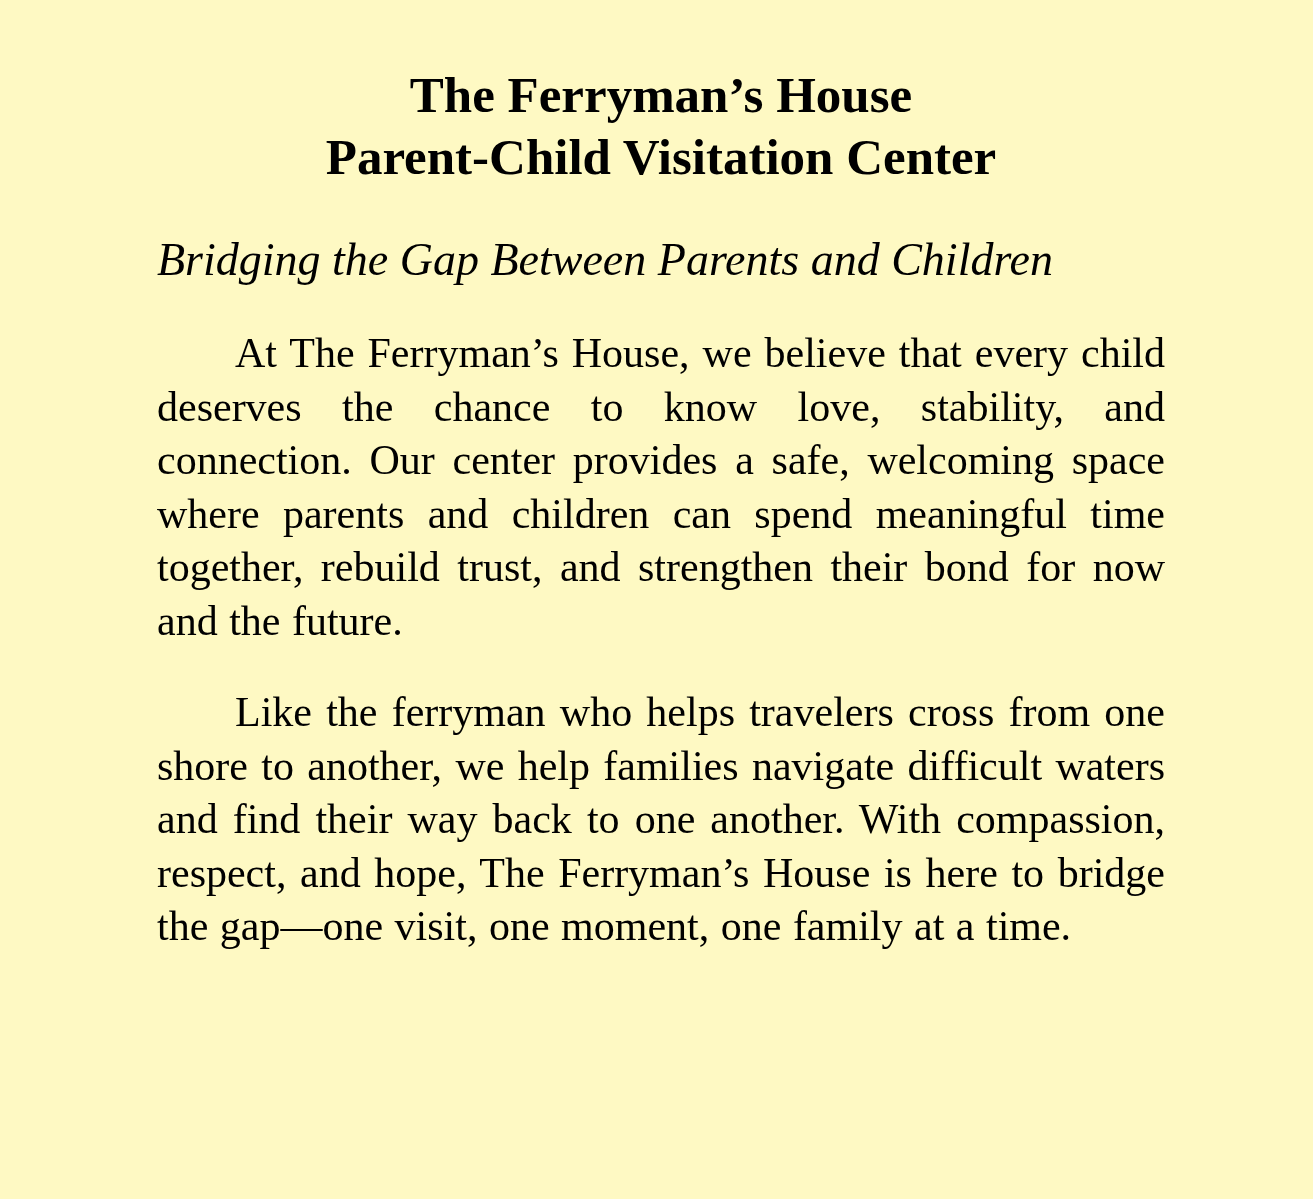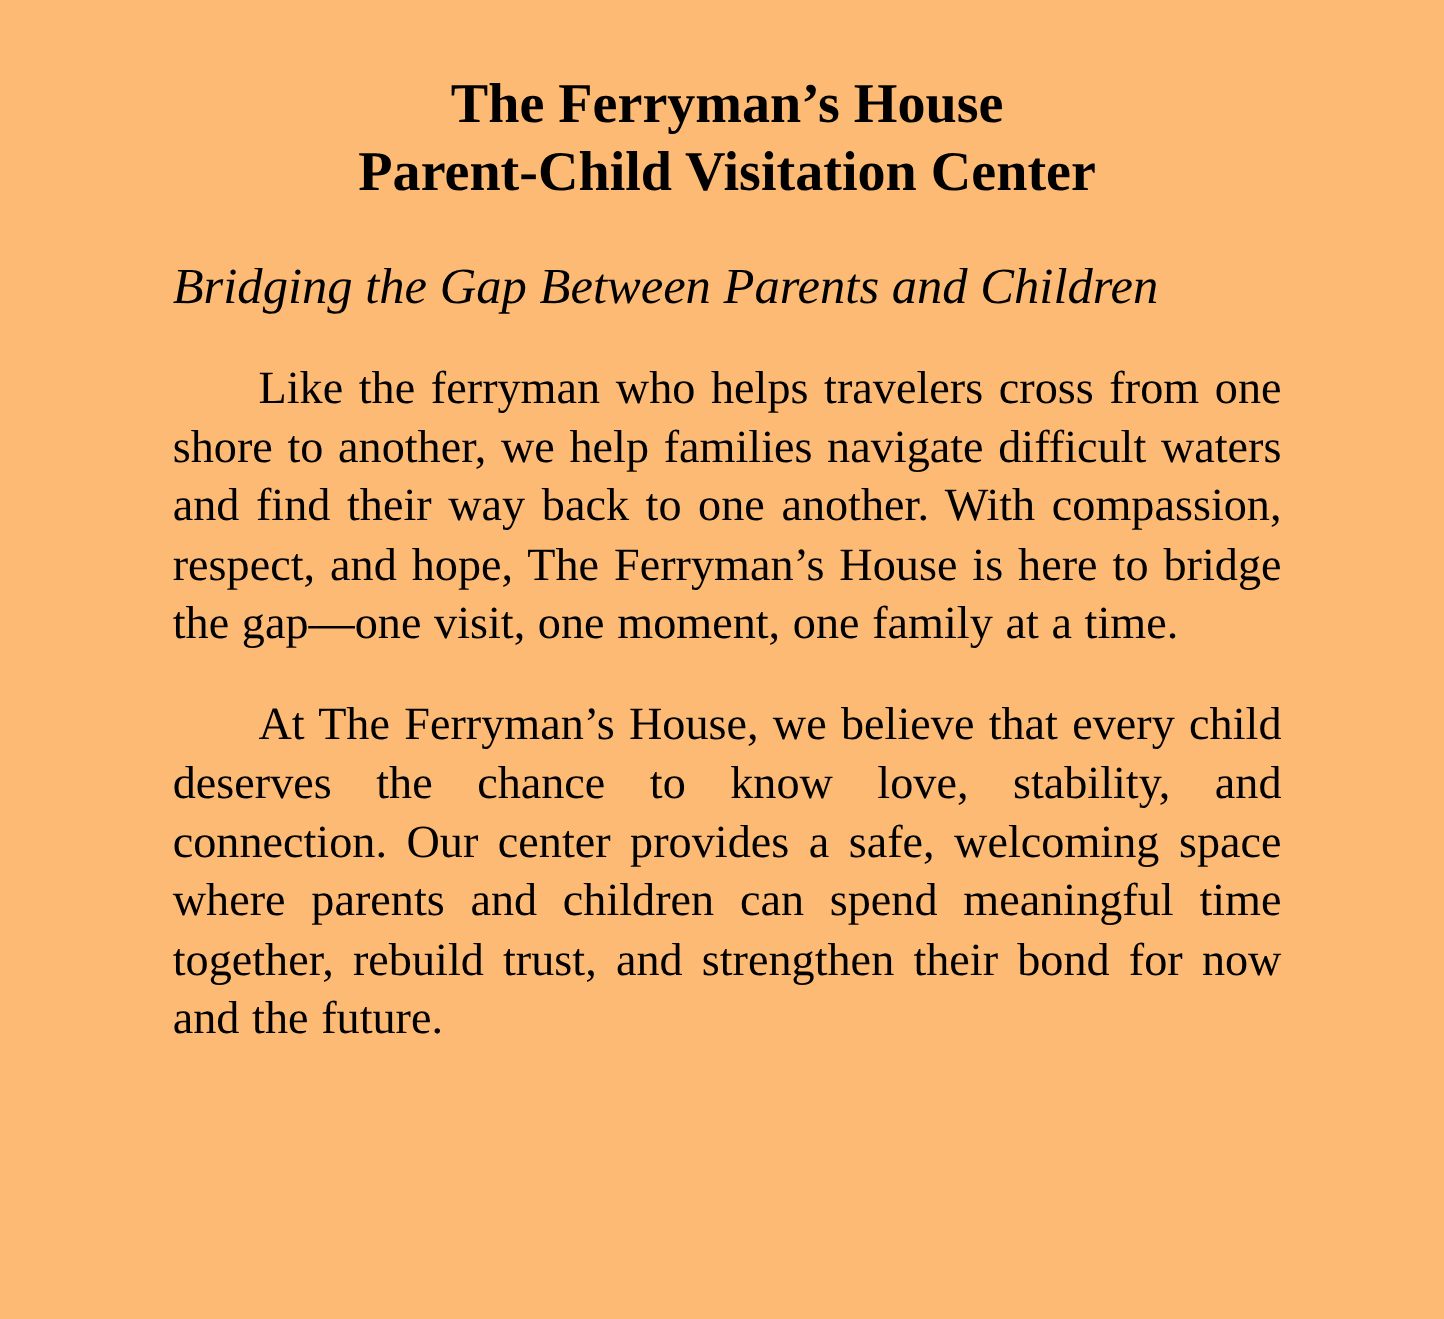--- a/index.html
+++ b/index.html
@@ -5,21 +5,21 @@
   * { margin: 0; padding: 0; box-sizing: border-box; }
 
   html, body {
     background: #ffffff;
   }
 
   .page {
     position: relative;
     width: 1313px;
     height: 1199px;
-    background: #fdba74;
+    background: #fef9c3;
     color: #000000;
     font-family: "Liberation Serif", "DejaVu Serif", serif;
     overflow: hidden;
   }
 
   .content {
     padding: 64px 148px 0 157px; 
   }
 
   .doc-title {
@@ -63,18 +63,18 @@
 <div class="page">
   <div class="content">
 
     <h1 class="doc-title">
       <span class="title-line">The Ferryman’s House</span>
       <span class="title-line">Parent-Child Visitation Center</span>
     </h1>
 
     <h2 class="doc-subtitle">Bridging the Gap Between Parents and Children</h2>
 
+    <p class="body-paragraph">At The Ferryman’s House, we believe that every child deserves the chance to know love, stability, and connection. Our center provides a safe, welcoming space where parents and children can spend meaningful time together, rebuild trust, and strengthen their bond for now and the future.</p>
+
     <p class="body-paragraph">Like the ferryman who helps travelers cross from one shore to another, we help families navigate difficult waters and find their way back to one another. With compassion, respect, and hope, The Ferryman’s House is here to bridge the gap—one visit, one moment, one family at a time.</p>
-
-    <p class="body-paragraph">At The Ferryman’s House, we believe that every child deserves the chance to know love, stability, and connection. Our center provides a safe, welcoming space where parents and children can spend meaningful time together, rebuild trust, and strengthen their bond for now and the future.</p>
 
   </div>
 </div>
 
 </body></html>

